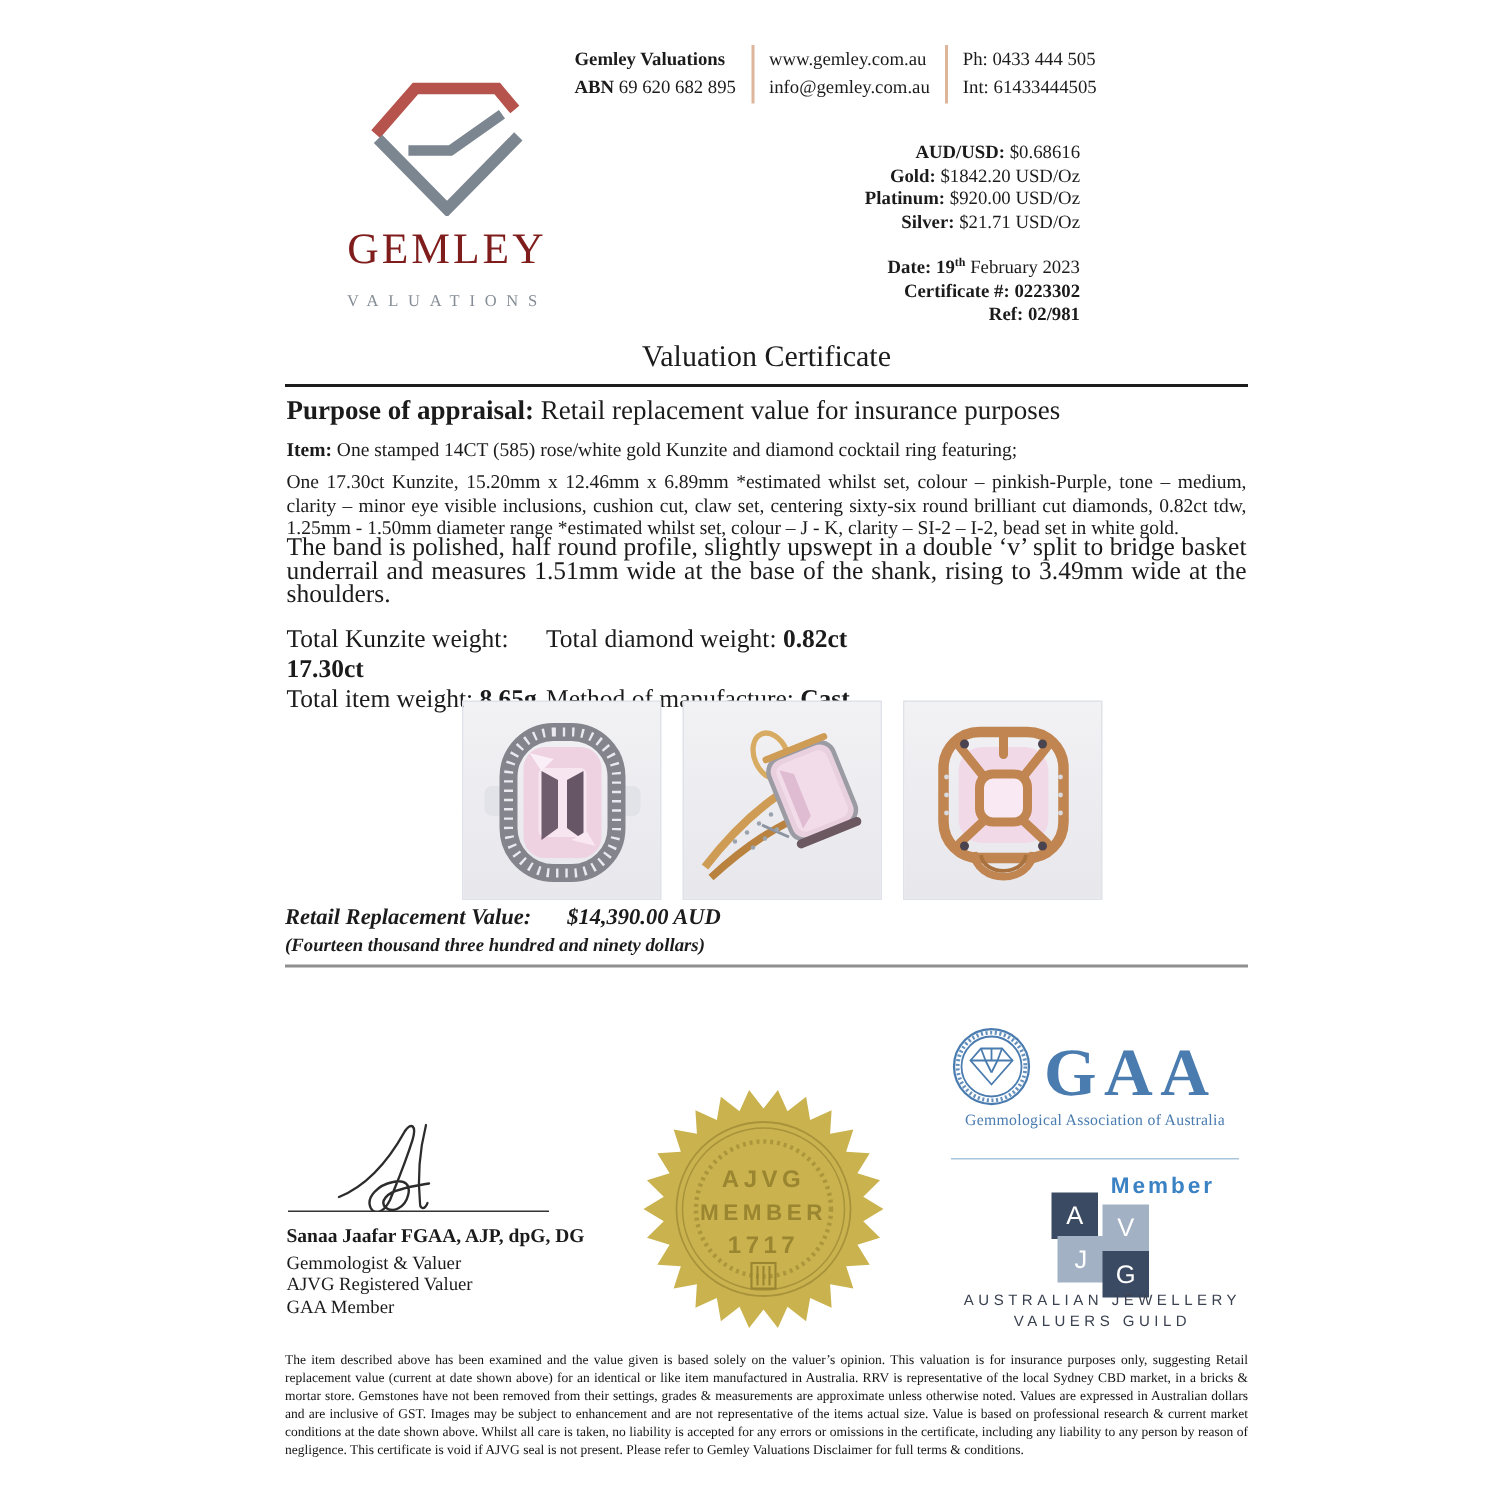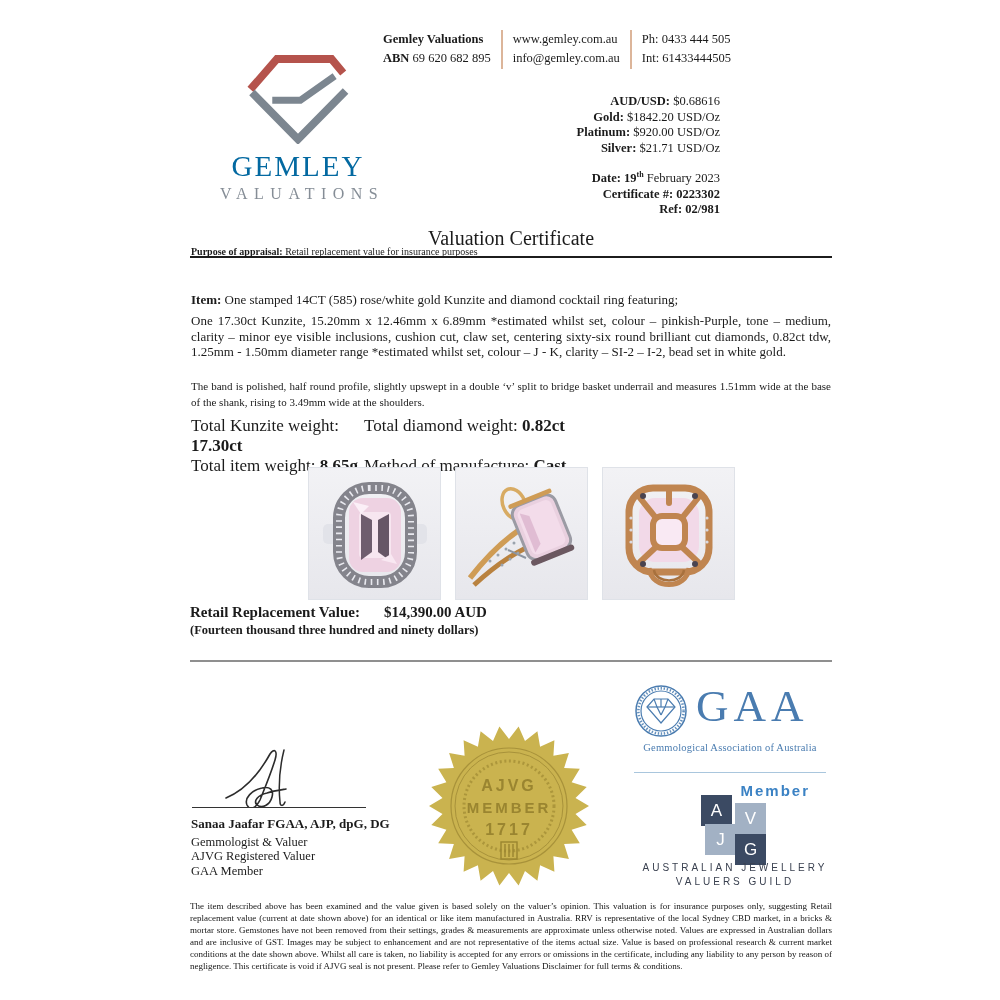--- a/index.html
+++ b/index.html
@@ -9,67 +9,67 @@
 
   
   .contact { position:absolute; left:383px; top:30px; display:flex; font-size:12.5px; line-height:1.55; }
   .contact .cell { padding:0 10px; }
   .contact .cell:first-child { padding-left:0; }
   .contact .cell + .cell { border-left:2px solid #dcb59a; }
 
   
   .logo { position:absolute; left:220px; top:52px; width:156px; text-align:center; }
   .logo svg { display:block; margin:0 auto; }
-  .logo-name { font-size:29px; color:#0369a1; letter-spacing:2px; margin-top:6px; }
-  .logo-sub  { font-size:16px; color:#858d96; letter-spacing:6.5px; margin-top:2px; }
+  .logo-name { font-size:29px; color:#7f1d1d; letter-spacing:2px; margin-top:6px; }
+  .logo-sub  { font-size:11px; color:#858d96; letter-spacing:6.5px; margin-top:12px; }
 
   
   .rates { position:absolute; right:180px; top:94px; text-align:right; font-size:12.5px; line-height:15.6px; }
   .meta  { position:absolute; right:180px; top:167px; text-align:right; font-size:12.5px; line-height:15.6px; }
   sup { font-size:8px; }
 
   
   .title-block { position:absolute; left:190px; top:227px; width:642px; text-align:center;
                  font-size:20px; font-weight:normal; border-bottom:2px solid #1c1c1c; padding-bottom:6px; }
 
   
-  .purpose   { position:absolute; left:191px; top:246px; width:640px; font-size:10px; }
+  .purpose   { position:absolute; left:191px; top:263px; width:640px; font-size:18px; }
   .item-line { position:absolute; left:191px; top:292px; width:640px; font-size:13px; }
   .para1 { position:absolute; left:191px; top:313px; width:640px; font-size:13px; line-height:15.6px; text-align:justify; }
-  .para2 { position:absolute; left:191px; top:379px; width:640px; font-size:11px; line-height:15.6px; text-align:justify; }
+  .para2 { position:absolute; left:191px; top:357px; width:640px; font-size:17px; line-height:15.6px; text-align:justify; }
   .weights { position:absolute; left:191px; top:416px; width:640px; font-size:17px;
              display:grid; grid-template-columns:173px 1fr; }
 
   
   .photos { position:absolute; left:308px; top:467px; display:flex; gap:14px; }
   .photo { width:131px; height:131px; background:linear-gradient(180deg,#f2f2f5,#e7e7ec);
            border:1px solid #dfe2e8; }
   .photo svg { display:block; }
 
   
   .value-block { position:absolute; left:190px; top:604px; width:642px;
-                 border-bottom:2px solid #8f8f8f; padding-bottom:22px; }
+                 border-bottom:2px solid #8f8f8f; padding-bottom:5px;font-style:italic; }
   .value-line1 { font-size:15px; font-weight:bold; }
   .value-line1 .amount { margin-left:24px; }
   .value-line2 { font-size:12.5px; font-weight:bold; margin-top:2px; }
 
   
   .sig-block { position:absolute; left:190px; top:746px; width:250px; height:150px; }
   .sig-svg  { position:absolute; left:30px; top:0; }
   .sig-line { position:absolute; left:2px; top:61px; width:174px; border-top:1.4px solid #333; }
   .sig-text { position:absolute; left:1px; top:70px; white-space:nowrap; }
   .sig-name { font-size:13px; font-weight:bold; margin-bottom:3px; }
   .sig-role { font-size:12.5px; line-height:14.4px; }
 
   
   .seal { position:absolute; left:428px; top:725px; }
 
   
   .gaa { position:absolute; left:634px; top:684px; width:192px; }
-  .gaa-row { display:flex; align-items:flex-start; gap:8px; }
+  .gaa-row { display:flex; align-items:flex-end; gap:8px;font-weight:bold; }
   .gaa-acronym { font-size:45px; color:#4a7cb0; letter-spacing:5px; line-height:1; }
   .gaa-name { font-size:10.5px; color:#4a7cb0; text-align:center; margin-top:4px;
               padding-bottom:19px; border-bottom:1px solid #a9c6dd; letter-spacing:0.2px; }
   .gaa-member { font-family:"Liberation Sans", sans-serif; font-weight:bold; color:#3b82c4;
                 font-size:15px; letter-spacing:2px; text-align:right; padding-right:16px; margin-top:9px; }
 
   
   .ajvg { position:absolute; left:697px; top:793px; width:80px; height:72px; }
   .sq { position:absolute; width:31px; height:31px; display:flex; align-items:center; justify-content:center;
         color:#ffffff; font-family:"Liberation Sans", sans-serif; font-size:17px; }

